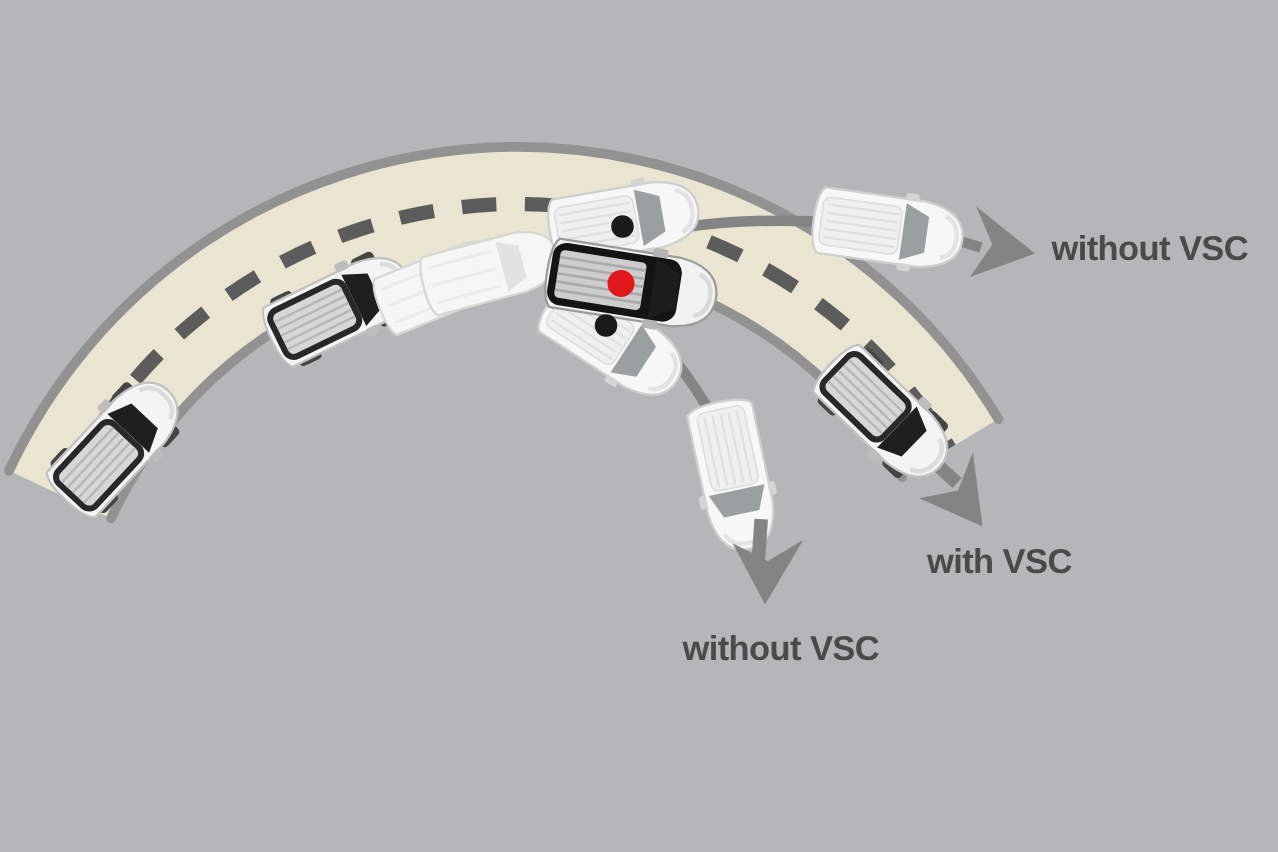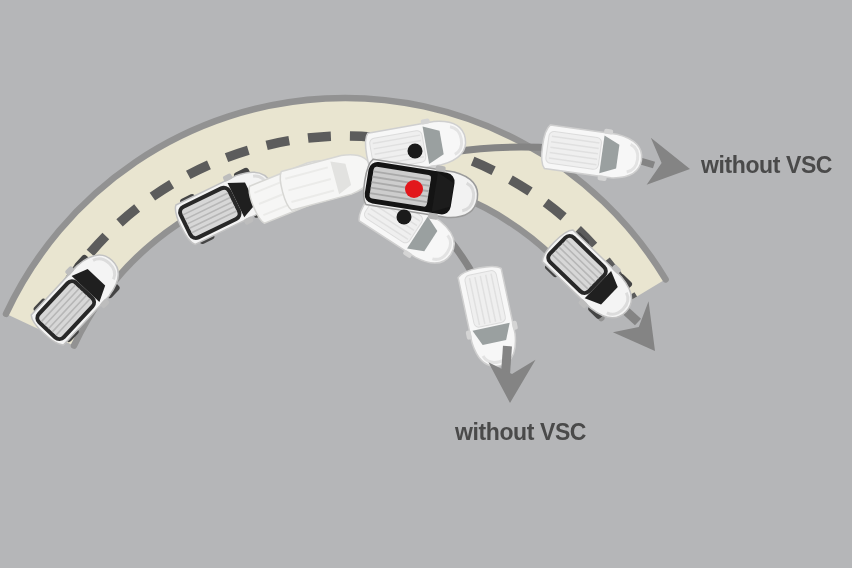--- a/index.html
+++ b/index.html
@@ -110,14 +110,15 @@
     </g>
 
     <g id="dots-layer">
         <circle cx="415" cy="151" r="7.5" fill="#1a1a1a"></circle>
         <circle cx="414" cy="189" r="9" fill="#e2171c"></circle>
         <circle cx="404" cy="217" r="7.5" fill="#1a1a1a"></circle>
       </g>
   </svg>
 
   <div class="vsc-label lbl-top">without VSC</div>
+  <div class="vsc-label lbl-withvsc">with VSC</div>
   <div class="vsc-label lbl-bottom">without VSC</div>
 </div>
 
 </body></html>

